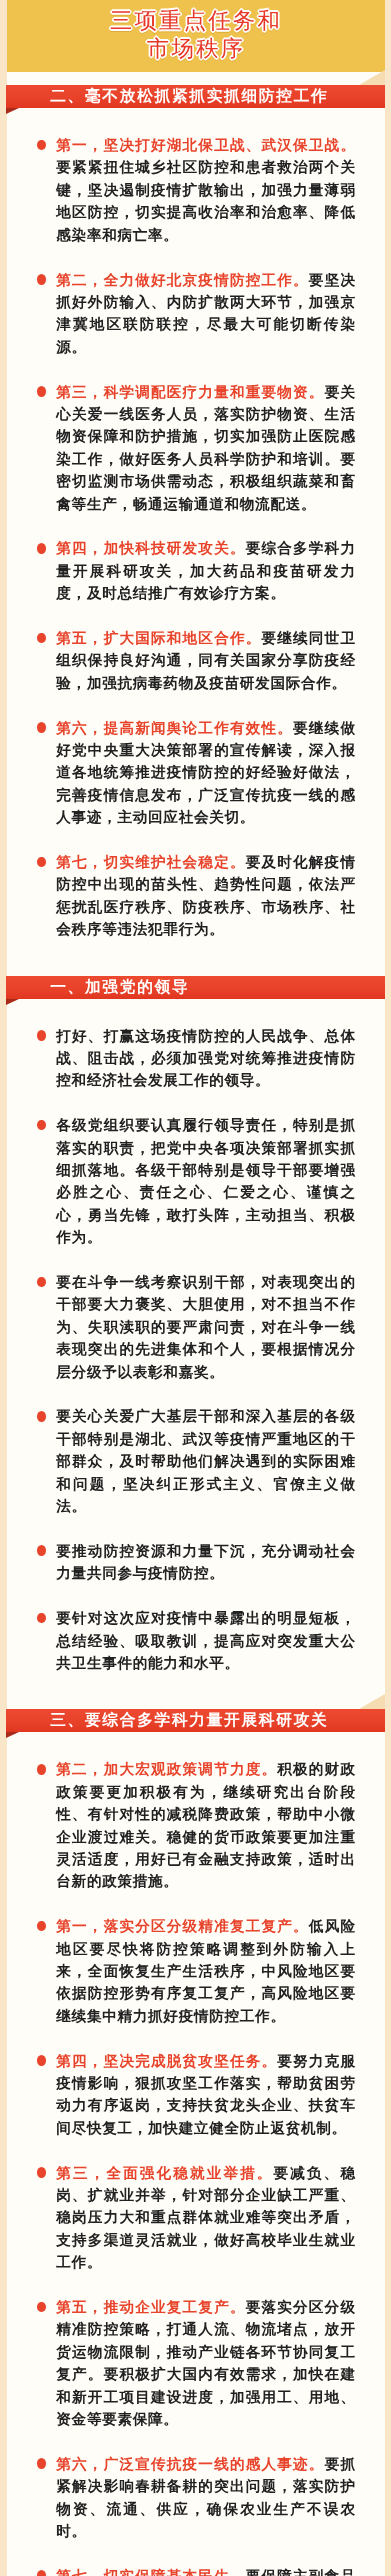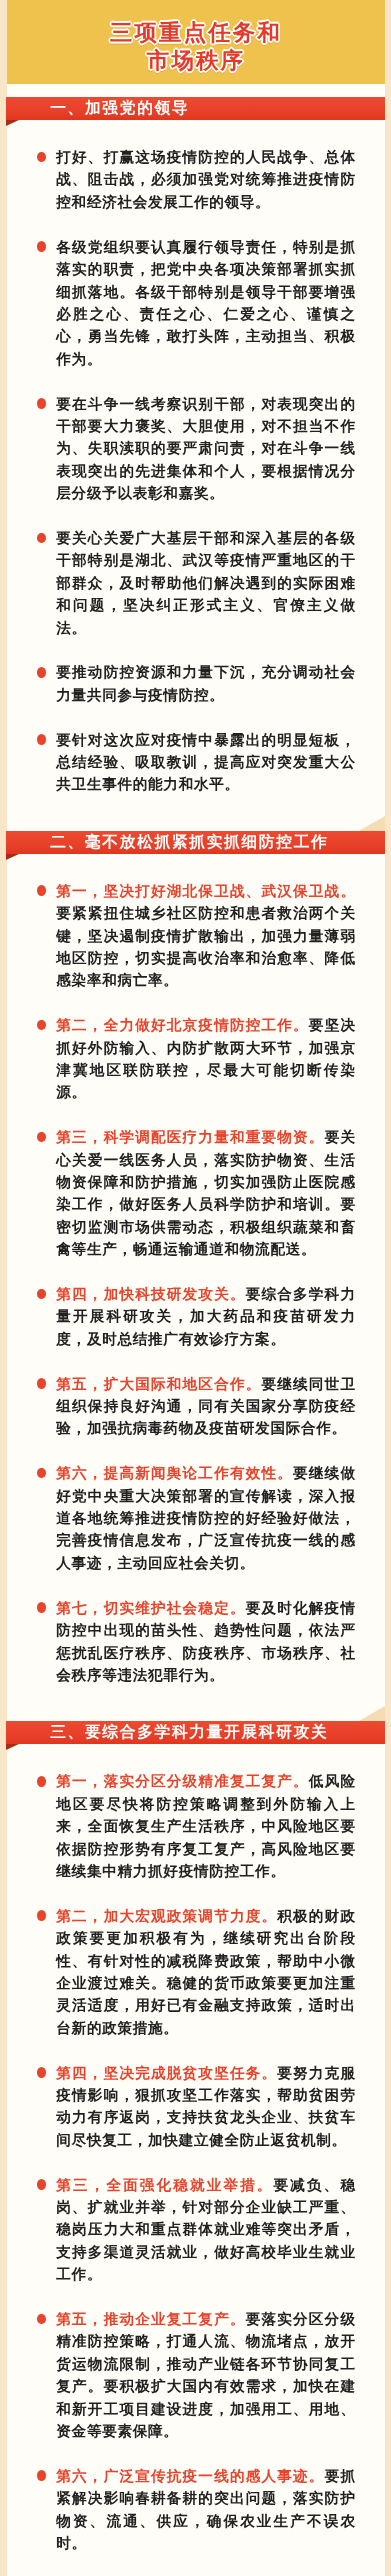--- a/index.html
+++ b/index.html
@@ -24,28 +24,27 @@
   
   .header{
     margin:0 7.3px;
     background:var(--gold);
     padding:6.7px 0 9px 0;
     text-align:center;
   }
   .header h1{
     font-size:22.4px;
     line-height:28px;
-    font-weight:700;
+    font-weight:400;
     color:var(--title-red);
     letter-spacing:2.2px;
     text-shadow:
       -1.7px 0 0 #fff, 1.7px 0 0 #fff, 0 -1.7px 0 #fff, 0 1.7px 0 #fff,
       -1.1px -1.1px 0 #fff, 1.1px 1.1px 0 #fff, -1.1px 1.1px 0 #fff, 1.1px -1.1px 0 #fff,
       0 2.8px 0 rgba(197,148,32,.45);
-    margin-top: 12px;
   }
   
   .content{
     margin:0 7.3px;
     background:var(--content-bg);
   }
   .gap-band{height:13.4px;background:var(--content-bg);}
   
   .section{position:relative;}
   .ribbon{
@@ -117,59 +116,20 @@
       <span>三项重点任务和</span><br>
       <span>市场秩序</span>
     </h1>
   </div>
 
   <div class="content">
     <div class="gap-band"></div>
     <div id="sections">
   <section class="section">
     <div class="ribbon">
-      <span class="ribbon-text">一、加强党的领导</span>
-      <span class="fold-left"></span>
-
-    </div>
-    <ul class="items">
-  <li>
-    <span class="dot"></span>
-    <span class="body-text">打好、打赢这场疫情防控的人民战争、总体战、阻击战，必须加强党对统筹推进疫情防控和经济社会发展工作的领导。</span>
-  </li>
-
-  <li>
-    <span class="dot"></span>
-    <span class="body-text">各级党组织要认真履行领导责任，特别是抓落实的职责，把党中央各项决策部署抓实抓细抓落地。各级干部特别是领导干部要增强必胜之心、责任之心、仁爱之心、谨慎之心，勇当先锋，敢打头阵，主动担当、积极作为。</span>
-  </li>
-
-  <li>
-    <span class="dot"></span>
-    <span class="body-text">要在斗争一线考察识别干部，对表现突出的干部要大力褒奖、大胆使用，对不担当不作为、失职渎职的要严肃问责，对在斗争一线表现突出的先进集体和个人，要根据情况分层分级予以表彰和嘉奖。</span>
-  </li>
-
-  <li>
-    <span class="dot"></span>
-    <span class="body-text">要关心关爱广大基层干部和深入基层的各级干部特别是湖北、武汉等疫情严重地区的干部群众，及时帮助他们解决遇到的实际困难和问题，坚决纠正形式主义、官僚主义做法。</span>
-  </li>
-
-  <li>
-    <span class="dot"></span>
-    <span class="body-text">要推动防控资源和力量下沉，充分调动社会力量共同参与疫情防控。</span>
-  </li>
-
-  <li>
-    <span class="dot"></span>
-    <span class="body-text">要针对这次应对疫情中暴露出的明显短板，总结经验、吸取教训，提高应对突发重大公共卫生事件的能力和水平。</span>
-  </li>
-</ul>
-  </section>
-
-  <section class="section">
-    <div class="ribbon">
       <span class="ribbon-text">二、毫不放松抓紧抓实抓细防控工作</span>
       <span class="fold-left"></span>
       <span class="fold-right"></span>
     </div>
     <ul class="items">
   <li>
     <span class="dot"></span>
     <span class="lead">第一，坚决打好湖北保卫战、武汉保卫战。</span><span class="body-text">要紧紧扭住城乡社区防控和患者救治两个关键，坚决遏制疫情扩散输出，加强力量薄弱地区防控，切实提高收治率和治愈率、降低感染率和病亡率。</span>
   </li>
 
@@ -194,39 +154,78 @@
   </li>
 
   <li>
     <span class="dot"></span>
     <span class="lead">第六，提高新闻舆论工作有效性。</span><span class="body-text">要继续做好党中央重大决策部署的宣传解读，深入报道各地统筹推进疫情防控的好经验好做法，完善疫情信息发布，广泛宣传抗疫一线的感人事迹，主动回应社会关切。</span>
   </li>
 
   <li>
     <span class="dot"></span>
     <span class="lead">第七，切实维护社会稳定。</span><span class="body-text">要及时化解疫情防控中出现的苗头性、趋势性问题，依法严惩扰乱医疗秩序、防疫秩序、市场秩序、社会秩序等违法犯罪行为。</span>
+  </li>
+</ul>
+  </section>
+
+  <section class="section">
+    <div class="ribbon">
+      <span class="ribbon-text">一、加强党的领导</span>
+      <span class="fold-left"></span>
+
+    </div>
+    <ul class="items">
+  <li>
+    <span class="dot"></span>
+    <span class="body-text">打好、打赢这场疫情防控的人民战争、总体战、阻击战，必须加强党对统筹推进疫情防控和经济社会发展工作的领导。</span>
+  </li>
+
+  <li>
+    <span class="dot"></span>
+    <span class="body-text">各级党组织要认真履行领导责任，特别是抓落实的职责，把党中央各项决策部署抓实抓细抓落地。各级干部特别是领导干部要增强必胜之心、责任之心、仁爱之心、谨慎之心，勇当先锋，敢打头阵，主动担当、积极作为。</span>
+  </li>
+
+  <li>
+    <span class="dot"></span>
+    <span class="body-text">要在斗争一线考察识别干部，对表现突出的干部要大力褒奖、大胆使用，对不担当不作为、失职渎职的要严肃问责，对在斗争一线表现突出的先进集体和个人，要根据情况分层分级予以表彰和嘉奖。</span>
+  </li>
+
+  <li>
+    <span class="dot"></span>
+    <span class="body-text">要关心关爱广大基层干部和深入基层的各级干部特别是湖北、武汉等疫情严重地区的干部群众，及时帮助他们解决遇到的实际困难和问题，坚决纠正形式主义、官僚主义做法。</span>
+  </li>
+
+  <li>
+    <span class="dot"></span>
+    <span class="body-text">要推动防控资源和力量下沉，充分调动社会力量共同参与疫情防控。</span>
+  </li>
+
+  <li>
+    <span class="dot"></span>
+    <span class="body-text">要针对这次应对疫情中暴露出的明显短板，总结经验、吸取教训，提高应对突发重大公共卫生事件的能力和水平。</span>
   </li>
 </ul>
   </section>
 
   <section class="section">
     <div class="ribbon">
       <span class="ribbon-text">三、要综合多学科力量开展科研攻关</span>
       <span class="fold-left"></span>
       <span class="fold-right"></span>
     </div>
     <ul class="items">
   <li>
     <span class="dot"></span>
+    <span class="lead">第二，加大宏观政策调节力度。</span><span class="body-text">积极的财政政策要更加积极有为，继续研究出台阶段性、有针对性的减税降费政策，帮助中小微企业渡过难关。稳健的货币政策要更加注重灵活适度，用好已有金融支持政策，适时出台新的政策措施。</span>
+  </li>
+
+  <li>
+    <span class="dot"></span>
     <span class="lead">第一，落实分区分级精准复工复产。</span><span class="body-text">低风险地区要尽快将防控策略调整到外防输入上来，全面恢复生产生活秩序，中风险地区要依据防控形势有序复工复产，高风险地区要继续集中精力抓好疫情防控工作。</span>
-  </li>
-
-  <li>
-    <span class="dot"></span>
-    <span class="lead">第二，加大宏观政策调节力度。</span><span class="body-text">积极的财政政策要更加积极有为，继续研究出台阶段性、有针对性的减税降费政策，帮助中小微企业渡过难关。稳健的货币政策要更加注重灵活适度，用好已有金融支持政策，适时出台新的政策措施。</span>
   </li>
 
   <li>
     <span class="dot"></span>
     <span class="lead">第四，坚决完成脱贫攻坚任务。</span><span class="body-text">要努力克服疫情影响，狠抓攻坚工作落实，帮助贫困劳动力有序返岗，支持扶贫龙头企业、扶贫车间尽快复工，加快建立健全防止返贫机制。</span>
   </li>
 
   <li>
     <span class="dot"></span>
     <span class="lead">第三，全面强化稳就业举措。</span><span class="body-text">要减负、稳岗、扩就业并举，针对部分企业缺工严重、稳岗压力大和重点群体就业难等突出矛盾，支持多渠道灵活就业，做好高校毕业生就业工作。</span>

